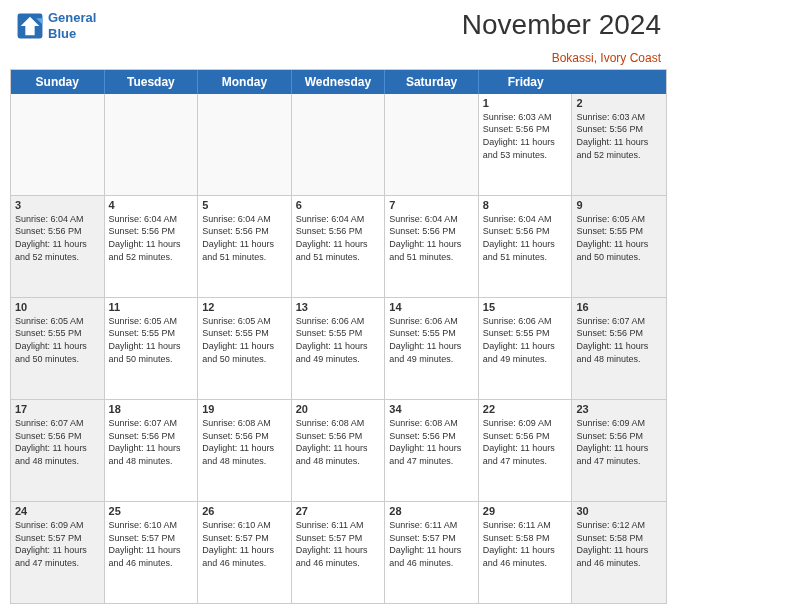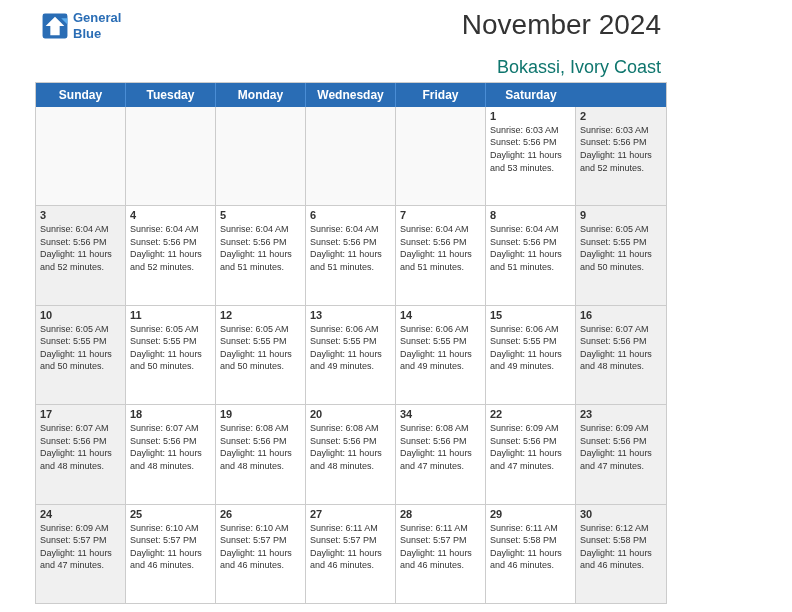--- a/index.html
+++ b/index.html
@@ -9,21 +9,20 @@
       width: 792px;
       height: 612px;
       overflow: hidden;
     }
     .page {
       width: 677px;
       height: 612px;
       background: #fff;
       display: flex;
       flex-direction: column;
-      padding-left: 25px;
     }
     .header {
       display: flex;
       align-items: flex-start;
       justify-content: space-between;
       padding: 10px 16px 4px 16px;
     }
     .logo {
       display: flex;
       align-items: center;
@@ -45,23 +44,23 @@
     .title-block {
       text-align: right;
     }
     .month-title {
       font-size: 28px;
       font-weight: normal;
       color: #333;
       line-height: 1.1;
     }
     .location-title {
-      font-size: 18px;
-      color: #0f766e;
-      margin-top: 16px;
+      font-size: 12px;
+      color: #c2410c;
+      margin-top: 10px;
     }
     .calendar {
       flex: 1;
       margin: 0 10px 8px 10px;
       border: 1px solid #ccc;
       border-collapse: collapse;
       display: flex;
       flex-direction: column;
     }
     .cal-header-row {
@@ -135,22 +134,22 @@
       <div class="location-title">Bokassi, Ivory Coast</div>
     </div>
   </div>
 
   <div class="calendar">
     <div class="cal-header-row" id="cal-header">
         <div class="cal-header-cell">Sunday</div>
         <div class="cal-header-cell">Tuesday</div>
         <div class="cal-header-cell">Monday</div>
         <div class="cal-header-cell">Wednesday</div>
+        <div class="cal-header-cell">Saturday</div>
         <div class="cal-header-cell">Friday</div>
-        <div class="cal-header-cell">Saturday</div>
       </div>
     <div class="cal-body" id="cal-body">
         <div class="cal-row">
           <div class="cal-cell empty"></div>
           <div class="cal-cell empty"></div>
           <div class="cal-cell empty"></div>
           <div class="cal-cell empty"></div>
           <div class="cal-cell empty"></div>
           <div class="cal-cell">
             <span class="day-num">1</span>

